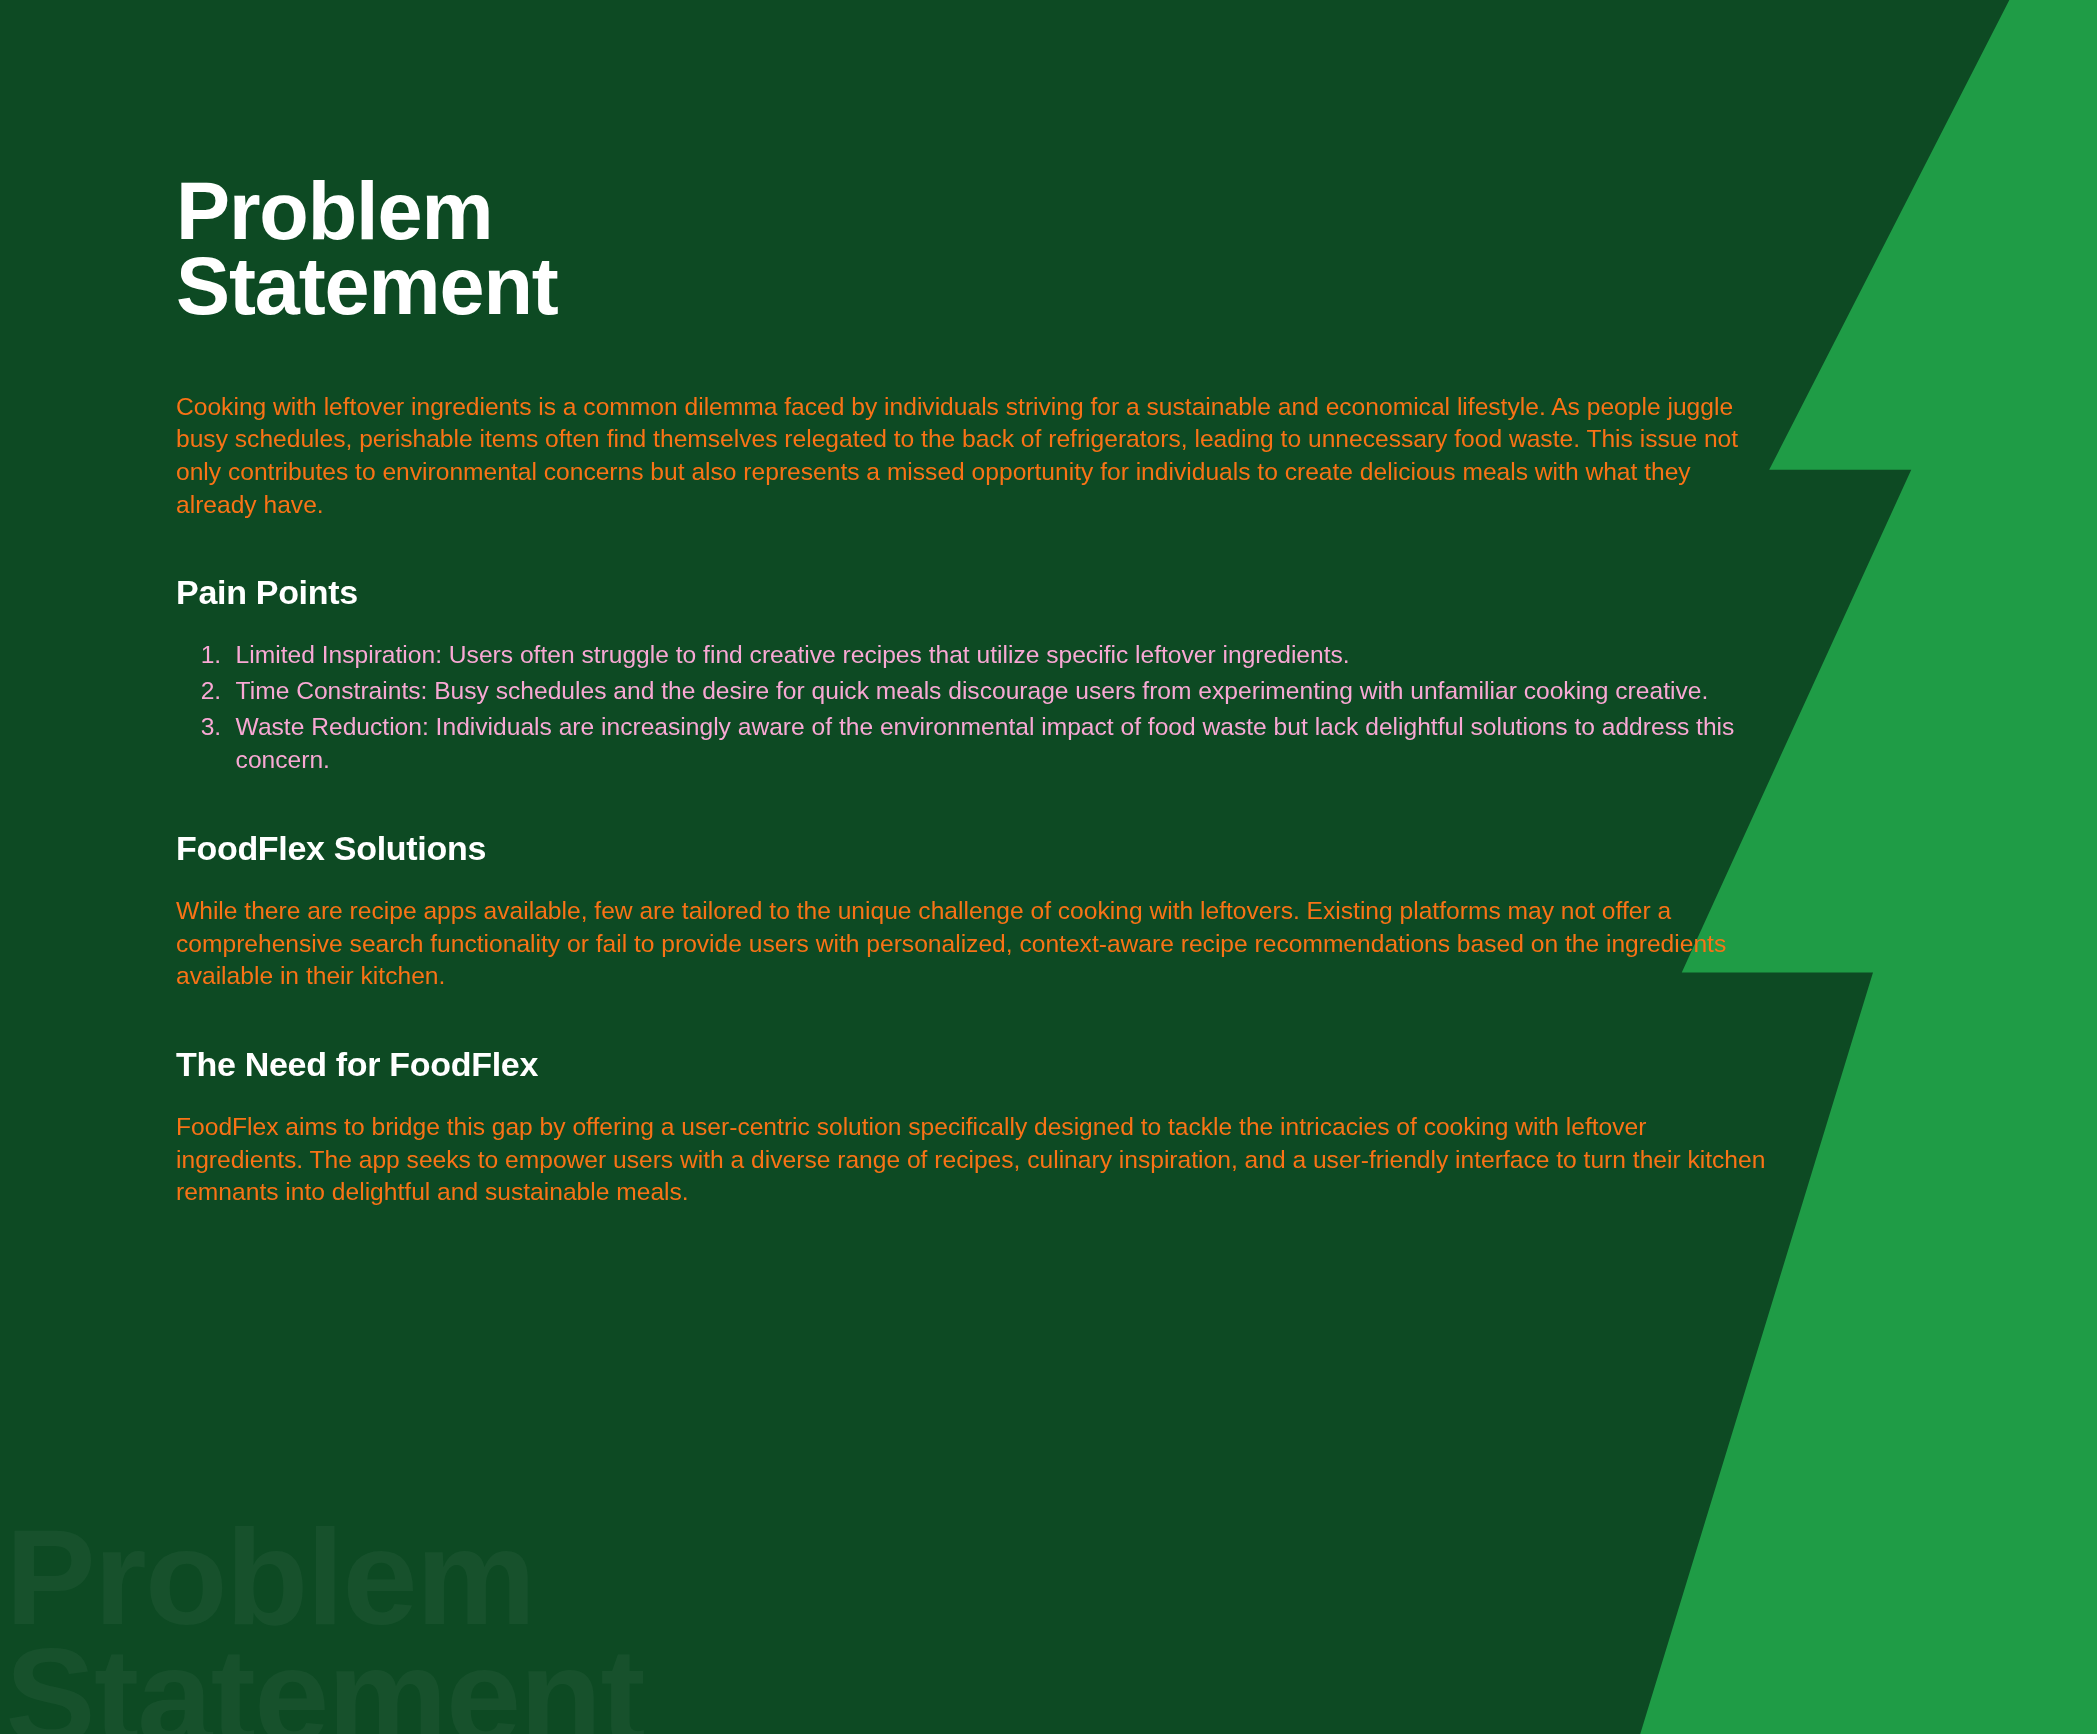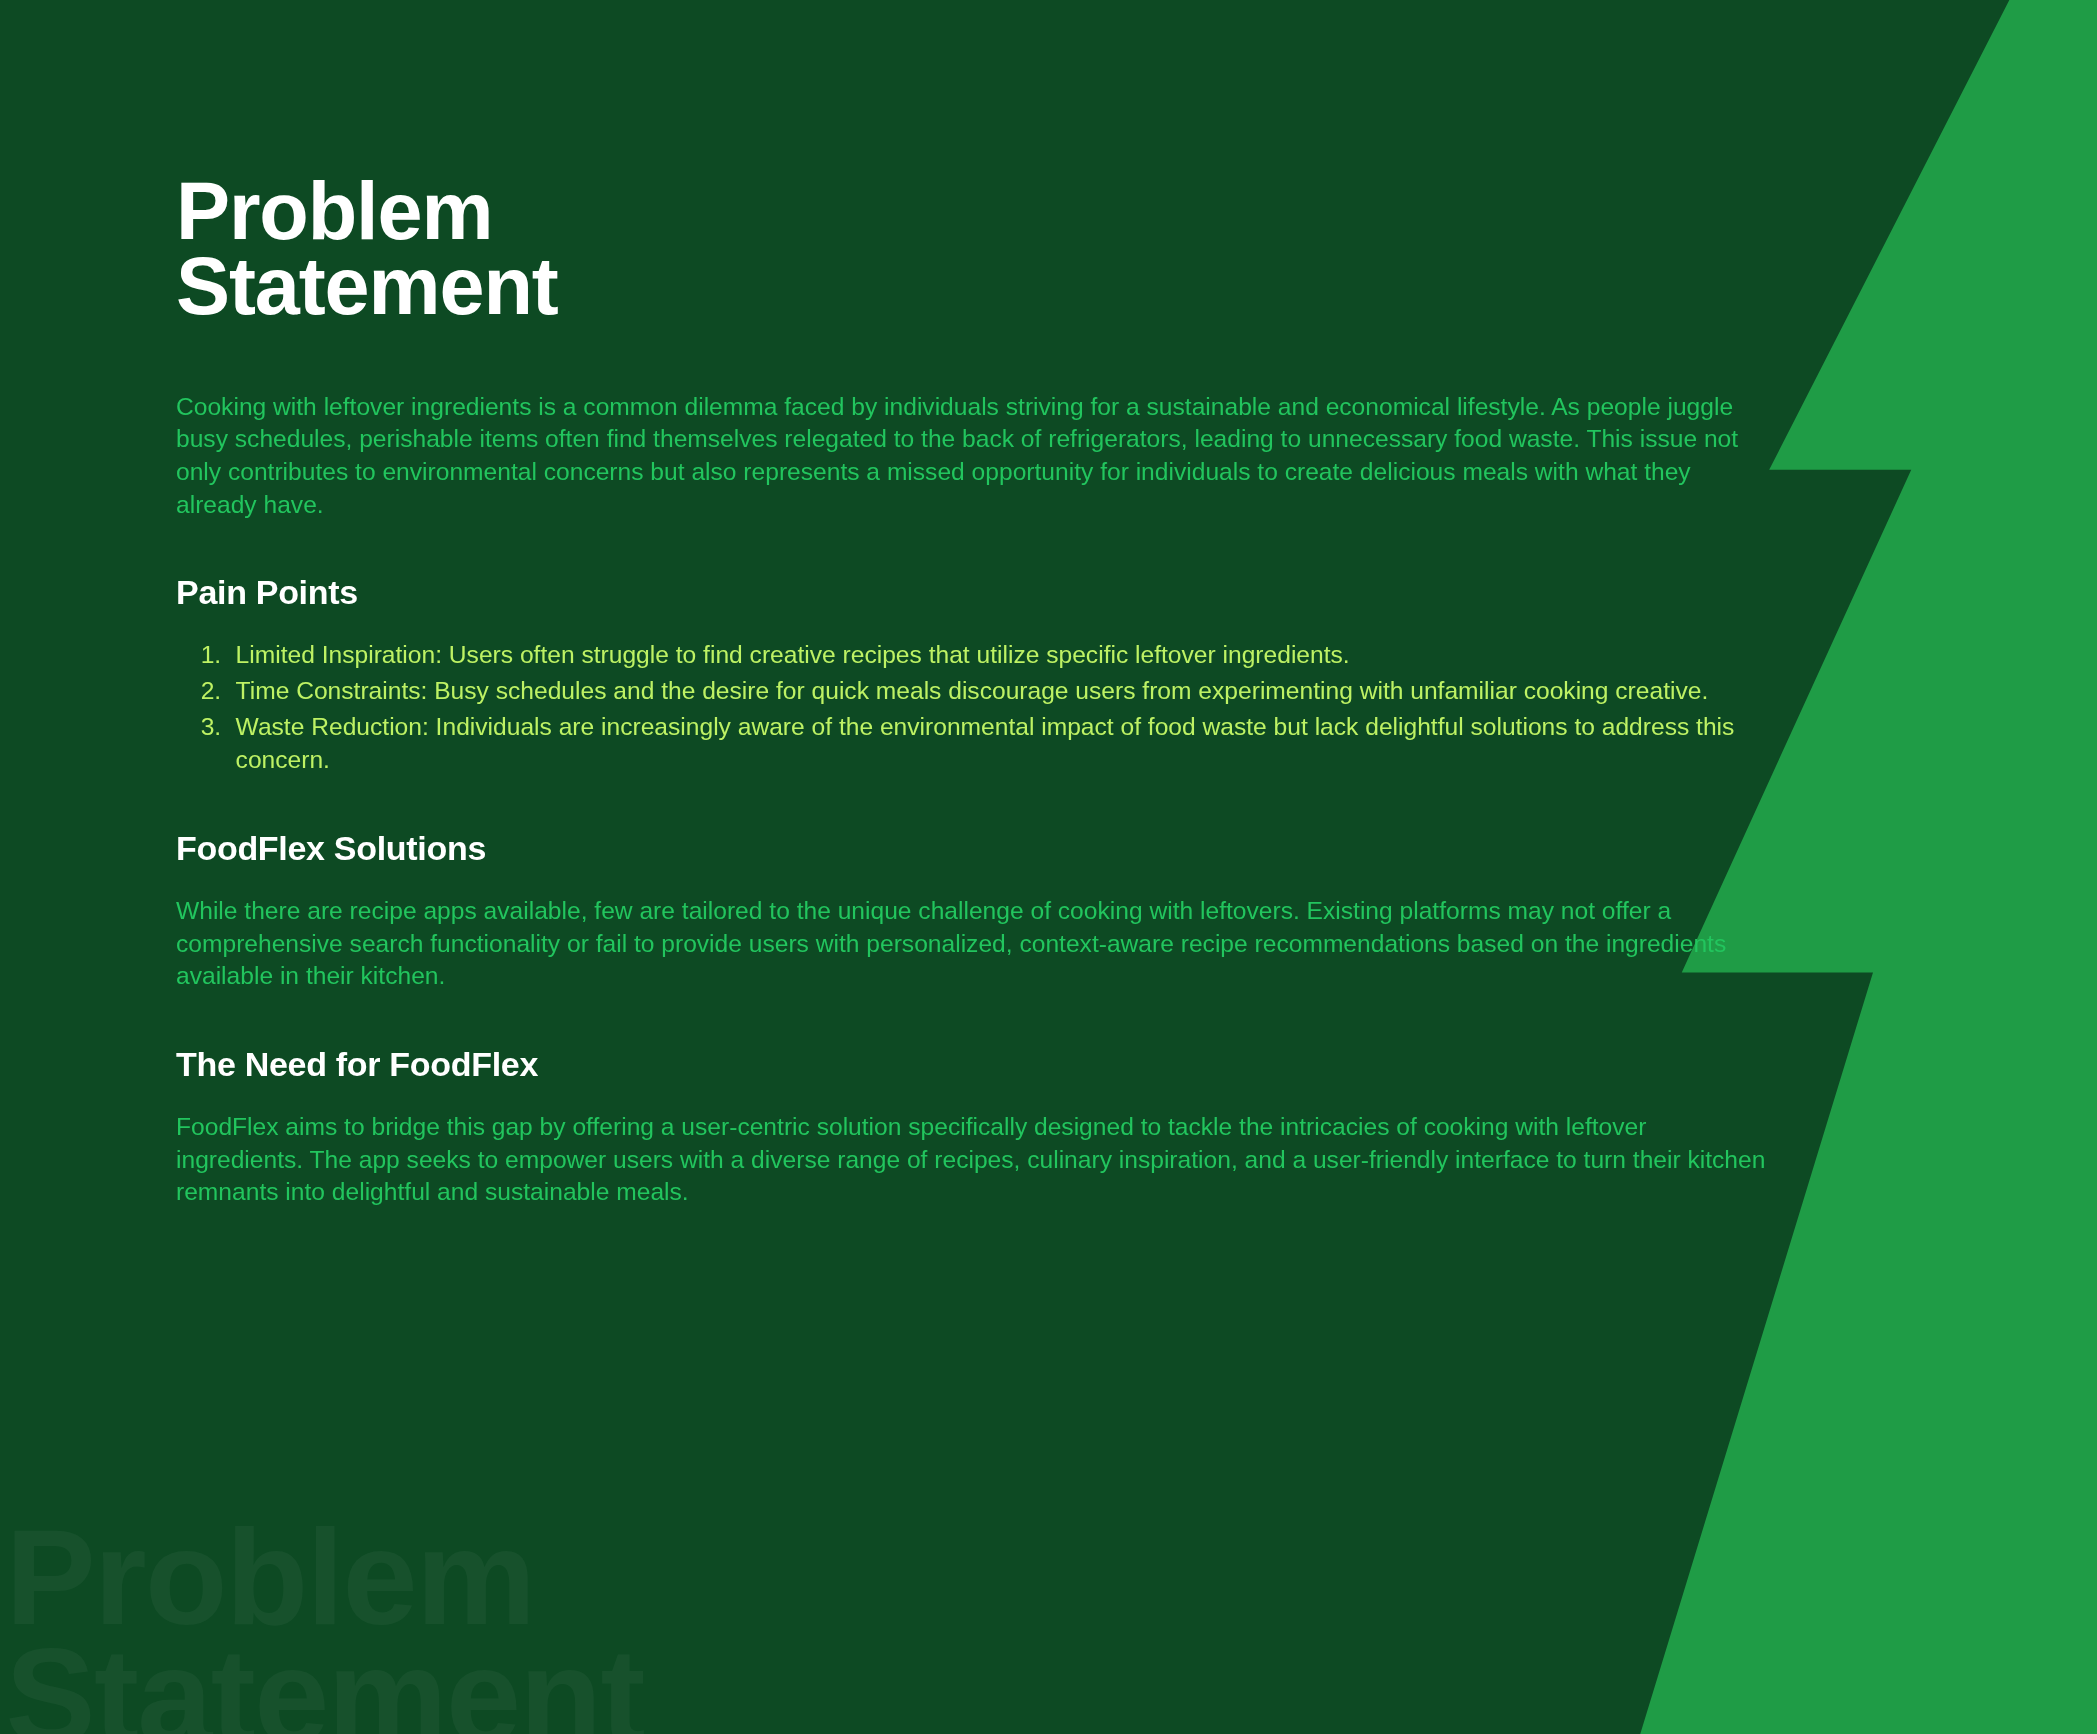--- a/index.html
+++ b/index.html
@@ -74,29 +74,29 @@
     letter-spacing: -0.3px;
     margin: 0 0 27px 0;
   }
 
   .body-text {
     font-size: 24.6px;
     line-height: 1.33;
     font-weight: 400;
     margin: 0;
     max-width: 1737px;
-    color: #22c55e;
+    color: #f97316;
   }
 
   ol.pain-list {
     margin: 0;
     padding-left: 52px;
     font-size: 24.6px;
     line-height: 1.33;
-    color: #bef264;
+    color: #f9a8d4;
     max-width: 1737px;
   }
   ol.pain-list li {
     margin-bottom: 3.3px;
     padding-left: 7.6px;
   }
 </style>
 </head>
 <body>
 

